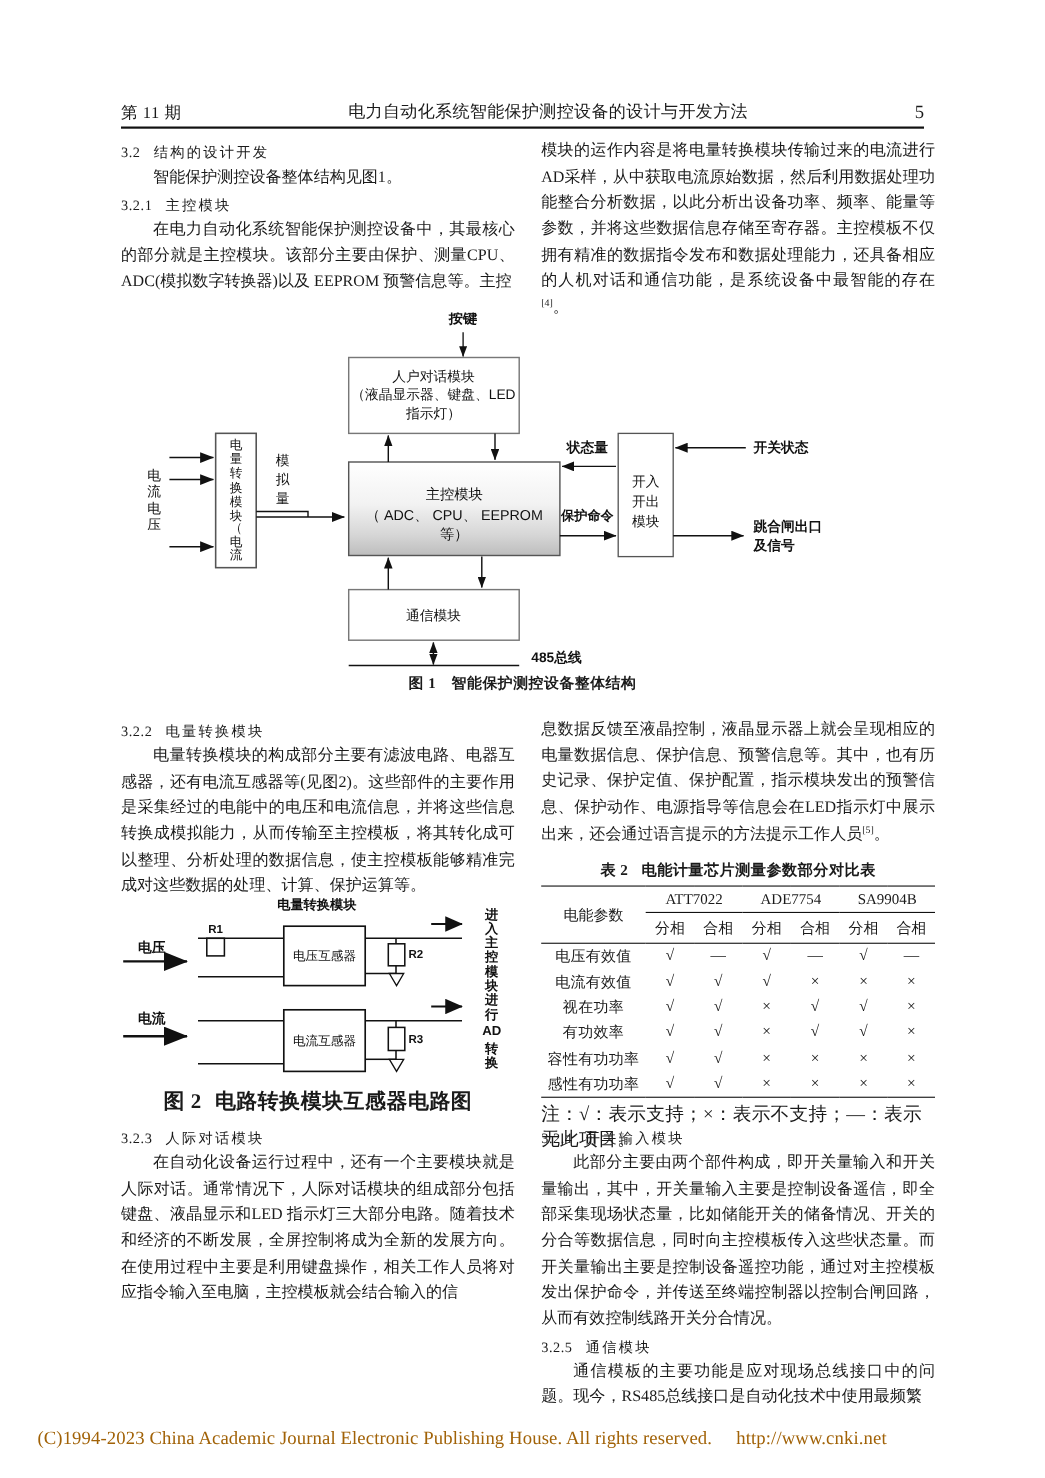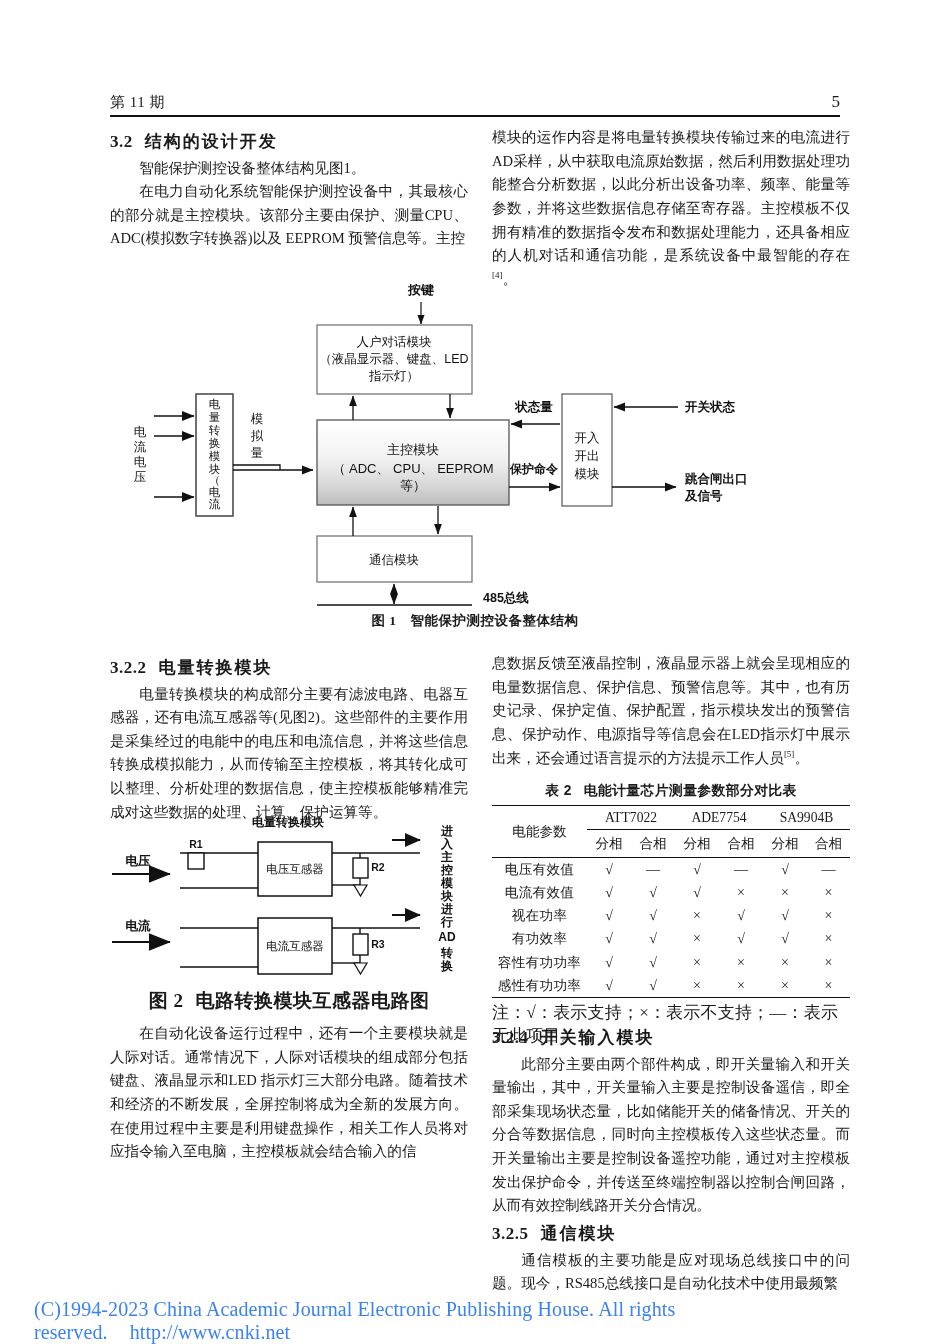--- a/index.html
+++ b/index.html
@@ -35,23 +35,22 @@
     position:absolute; top:126px; width:358px;
     font-size:14.6px; line-height:1.62;
     text-align: justify;
     text-justify: inter-ideograph;
   }
   .col.left  { left:110px; }
   .col.right { left:492px; }
 
   .sechead {
     margin: 2px 0 1px 0;
-    font-size:17px;
+    font-size:13px;
     letter-spacing: .5px;
-    font-weight: bold;
   }
   .sechead .num { font-family:"Liberation Serif", serif; margin-right:12px; }
   .sechead .nm { letter-spacing:2px; }
   p.body { margin:0; text-indent:2em; }
   sup { font-size:9px; vertical-align:super; }
 
   
   .fig1wrap {
     position:absolute; left:110px; top:284px; width:730px; height:355px;
   }
@@ -71,21 +70,21 @@
     text-align:center; font-size:19px; font-weight:bold; letter-spacing:.5px;
   }
   .fig2cap .cn { font-family:"Liberation Serif", serif; margin-right:12px; }
 
   
   .tbl2wrap { position:absolute; left:492px; top:782px; width:358px; }
   .tblcap {
     text-align:center; font-size:13.8px; font-weight:bold;
     letter-spacing:.4px; margin-bottom:5px;
   }
-  .tblcap .cn { font-family:Liberation Sans, sans-serif; margin-right:12px; }
+  .tblcap .cn { font-family:Liberation Serif, serif; margin-right:12px; }
   table.t2 {
     border-collapse:collapse; width:358px;
     font-size:13.6px;
   }
   table.t2 th, table.t2 td {
     text-align:center; padding:2.6px 0; font-weight:normal;
     font-family:"Liberation Serif","DejaVu Serif",serif;
   }
   table.t2 .topline  td, table.t2 .topline th { border-top:1.6px solid #111; }
   .t2 .hdr1 th { border-bottom:0; padding-top:4px; }
@@ -96,45 +95,49 @@
   .t2 .hdr2 th { padding-bottom:4px; }
   .t2 .thick-top td { border-top:1.4px solid #111; }
   .t2 .thick-bot td { border-bottom:1.4px solid #111; }
   .t2 td.param { text-align:center; letter-spacing:.3px; }
   .t2 td.mark { font-size:14px; }
   .tnote { font-size:17px; margin-top:3px; letter-spacing:.2px; }
 
   
   .footer {
     position:absolute; left:34px; top:1298px; width:900px;
-    font-size:20px; color:#3b82f6;
+    font-size:17px; color:#a16207;
     font-family:"Liberation Serif", serif;
     letter-spacing:.1px;
   }
   .footer .url { margin-left:22px; }
 
   
   svg text { font-family:"Liberation Sans","DejaVu Sans",sans-serif; fill:#111; }
 </style>
 </head>
 <body>
 
 <div class="page">
 
   <div class="runhead">
     <span class="issue">第 11 期</span>
+    <span class="title">电力自动化系统智能保护测控设备的设计与开发方法</span>
     <span class="pageno">5</span>
   </div>
   <div class="headrule"></div>
 
   <div class="col left" style="top:126px; height:152px;">
     <div class="sechead">
       <span class="num">3.2</span><span class="nm">结构的设计开发</span>
     </div>
     <p class="body">智能保护测控设备整体结构见图1。</p>
+    <div class="sechead">
+      <span class="num">3.2.1</span><span class="nm">主控模块</span>
+    </div>
     <p class="body">在电力自动化系统智能保护测控设备中，其最核心的部分就是主控模块。该部分主要由保护、测量CPU、ADC(模拟数字转换器)以及 EEPROM 预警信息等。主控</p>
   </div>
 
   <div class="col right" style="top:126px; height:152px;">
     <p class="body" style="text-indent:0;font-family:Liberation Serif, serif;"><span>模块的运作内容是将电量转换模块传输过来的电流进行AD采样，从中获取电流原始数据，然后利用数据处理功能整合分析数据，以此分析出设备功率、频率、能量等参数，并将这些数据信息存储至寄存器。主控模板不仅拥有精准的数据指令发布和数据处理能力，还具备相应的人机对话和通信功能，是系统设备中最智能的存在</span><sup>[4]</sup><span>。</span></p>
   </div>
 
   <div class="fig1wrap">
     <svg class="fig1" viewBox="0 0 730 330">
       <defs>
@@ -405,20 +408,23 @@
           <td class="mark">×</td>
           <td class="mark">×</td>
           <td class="mark">×</td>
         </tr>
       </tbody>
     </table>
     <div class="tnote">注：√：表示支持；×：表示不支持；—：表示无此项目。</div>
   </div>
 
   <div class="col left" style="top:1022px;">
+    <div class="sechead">
+      <span class="num">3.2.3</span><span class="nm">人际对话模块</span>
+    </div>
     <p class="body">在自动化设备运行过程中，还有一个主要模块就是人际对话。通常情况下，人际对话模块的组成部分包括键盘、液晶显示和LED 指示灯三大部分电路。随着技术和经济的不断发展，全屏控制将成为全新的发展方向。在使用过程中主要是利用键盘操作，相关工作人员将对应指令输入至电脑，主控模板就会结合输入的信</p>
   </div>
 
   <div class="col right" style="top:1022px;">
     <div class="sechead">
       <span class="num">3.2.4</span><span class="nm">开关输入模块</span>
     </div>
     <p class="body">此部分主要由两个部件构成，即开关量输入和开关量输出，其中，开关量输入主要是控制设备遥信，即全部采集现场状态量，比如储能开关的储备情况、开关的分合等数据信息，同时向主控模板传入这些状态量。而开关量输出主要是控制设备遥控功能，通过对主控模板发出保护命令，并传送至终端控制器以控制合闸回路，从而有效控制线路开关分合情况。</p>
     <div class="sechead">
       <span class="num">3.2.5</span><span class="nm">通信模块</span>

